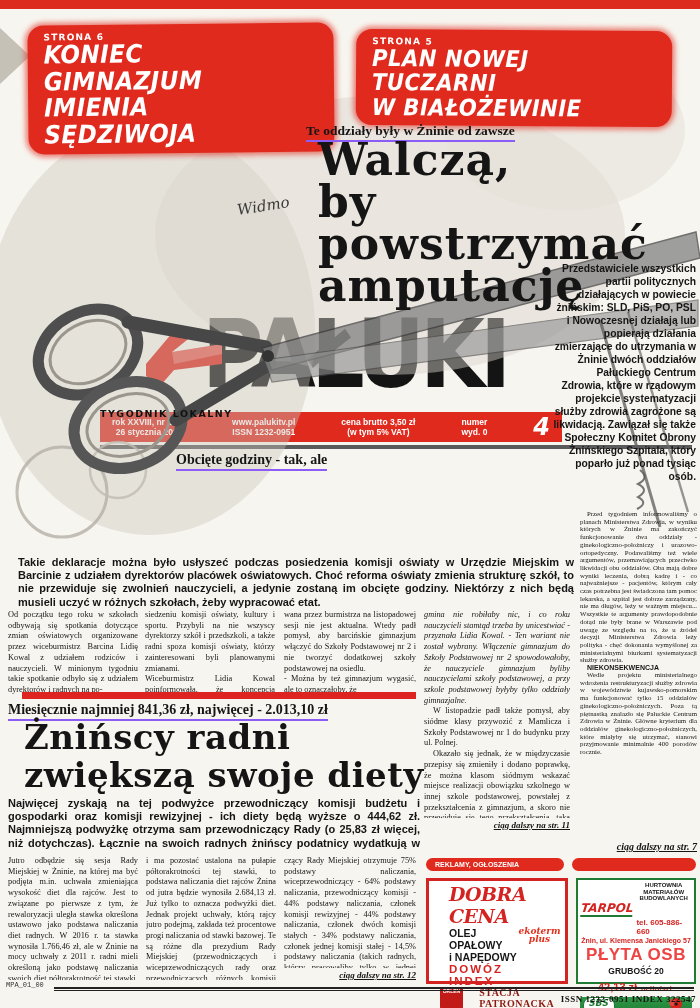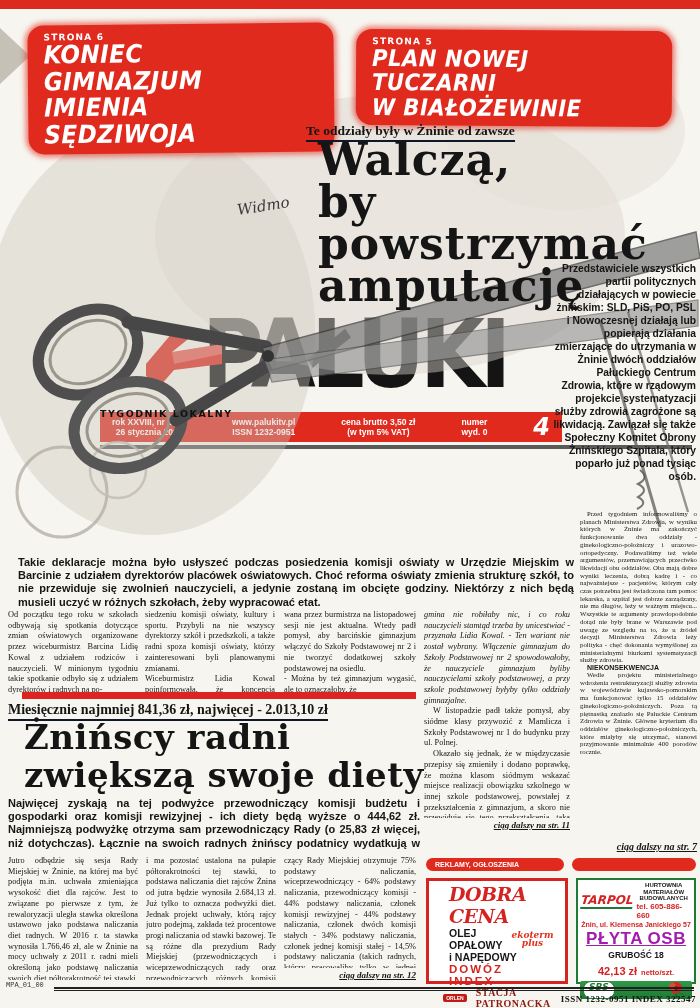--- a/index.html
+++ b/index.html
@@ -14,21 +14,21 @@
   .promo{background:#e02a1e;border-radius:16px;color:#fff;padding:7px 14px 6px 16px;
          box-shadow:0 0 5px 3px rgba(224,42,30,.55);}
   .promo-page{font:bold 9px "DejaVu Sans",sans-serif;letter-spacing:1.2px;}
   .promo-title{font:italic 800 25px "DejaVu Sans",sans-serif;line-height:1.06;
                transform:scaleX(.92);transform-origin:left top;letter-spacing:.5px;white-space:pre-line;}
   .promo-l{left:28px;top:24px;width:276px;transform:rotate(-.6deg);}
   .promo-r{left:356px;top:30px;width:286px;transform:rotate(.4deg);}
   .promo-r .promo-title{font-size:23px;}
 
   
-  .kicker{font:bold 13.5px "Liberation Serif",serif;border-bottom:2px solid #0f172a;padding-bottom:1px;display:inline-block;}
+  .kicker{font:bold 13.5px "Liberation Serif",serif;border-bottom:2px solid #8b5cf6;padding-bottom:1px;display:inline-block;}
 
   
   .hl1{left:318px;top:139px;width:378px;font:bold 44px "DejaVu Serif",serif;line-height:42px;letter-spacing:1px;}
   .hl2{left:18px;top:467px;width:660px;font:bold 38px "DejaVu Serif",serif;line-height:42px;letter-spacing:.5px;}
   .hl3{left:24px;top:718px;width:400px;font:bold 34px "DejaVu Serif",serif;line-height:38px;letter-spacing:.5px;}
 
   .lead{font:bold 11px "Liberation Sans",sans-serif;line-height:13.2px;text-align:justify;overflow:hidden;}
 
   .bodycol{font:8.3px "Liberation Serif",serif;line-height:10.7px;text-align:justify;overflow:hidden;}
   .bodycol p{margin:0 0 0 0;text-indent:9px;}
@@ -55,36 +55,36 @@
 
   .redrule{background:#dd2420;height:7px;}
 
   .reklamy-bar{top:858px;height:13px;background:#e02a1e;border-radius:7px;color:#fff;
                font:bold 7px "Liberation Sans",sans-serif;display:flex;align-items:center;padding-left:9px;box-sizing:border-box;}
 
   
   .ad1{left:426px;top:878px;width:142px;height:106px;background:#fff;border:3px solid #d42421;box-sizing:border-box;
        display:flex;flex-direction:column;align-items:center;justify-content:space-between;padding:2px 20px;}
   .ad1-title{font:italic 900 19px "DejaVu Serif",serif;color:#d42421;letter-spacing:-.5px;}
-  .ad1-row{display:flex;align-items:center;gap:9px;width:100%;}
+  .ad1-row{display:flex;gap:16px;width:100%;}
   .ad1-oil{font:bold 10.5px "Liberation Sans",sans-serif;}
   .ekoterm{font:italic bold 9px "DejaVu Serif",serif;color:#e0301c;line-height:8px;text-align:center;}
   .ad1-dowoz{font:bold 11.5px "Liberation Sans",sans-serif;color:#d42421;letter-spacing:2px;}
   .orlen-chip{background:#c21b17;color:#fff;font:bold 5px "Liberation Sans",sans-serif;padding:1px 3px;border-radius:2px;}
   .ad1-stacja{font:bold 10px "Liberation Serif",serif;color:#8d1a12;letter-spacing:.5px;}
   .ad1-mag{font:900 13.5px "Liberation Sans",sans-serif;color:#d42421;border-top:2px solid #d42421;border-bottom:2px solid #d42421;padding:0 2px;}
 
   .ad2{left:576px;top:878px;width:120px;height:106px;background:#fff;border:2.5px solid #1f7a34;box-sizing:border-box;
        display:flex;flex-direction:column;align-items:center;padding:2px 3px;gap:1px;}
   .ad2-head{display:flex;align-items:center;gap:3px;width:100%;}
   .tarpol{font:italic 900 12px "DejaVu Sans",sans-serif;color:#d42421;border-bottom:2px solid #1f7a34;transform:skewX(-6deg);}
   .ad2-hurt{font:bold 6px "Liberation Sans",sans-serif;text-align:center;line-height:6.5px;}
-  .ad2-tel{font:bold 8px "Liberation Sans",sans-serif;color:#d42421;}
+  .ad2-tel{font:bold 8px "Liberation Sans",sans-serif;color:#d42421;margin-top:16px;}
   .ad2-addr{font:bold 7px "Liberation Sans",sans-serif;color:#d42421;}
-  .ad2-prod{font:900 17px "Liberation Sans",sans-serif;color:#a21caf;letter-spacing:.5px;text-decoration:underline;}
+  .ad2-prod{font:900 17px "Liberation Sans",sans-serif;color:#ef4444;letter-spacing:.5px;}
   .ad2-grub{font:900 8.5px "Liberation Sans",sans-serif;}
   .ad2-price{font:bold 11px "Liberation Sans",sans-serif;color:#d42421;}
   .ad2-unit{font:bold 7.5px "Liberation Sans",sans-serif;color:#d42421;}
   .ad2-band{width:112px;height:20px;background:linear-gradient(#2e9a46,#1f7a34);border-radius:2px;
             display:flex;justify-content:space-between;padding:0 3px;box-sizing:border-box;margin-top:1px;}
   .sbs{background:#fff;border:1.5px solid #1f7a34;border-radius:8px;font:italic 900 9px "DejaVu Sans",sans-serif;
        color:#1f7a34;padding:0 5px;}
 
   
   .mpa{left:6px;top:981px;font:7px "Liberation Mono",monospace;color:#333;}
@@ -161,20 +161,23 @@
     <div class="ib">www.palukitv.pl
 ISSN 1232-0951</div>
     <div class="ib">cena brutto 3,50 zł
 (w tym 5% VAT)</div>
     <div class="ib">numer
 wyd. 0</div>
     <div class="ib4">4</div>
   </div>
   <div class="abs z0 ibrule"></div>
 
+  <div class="abs z2" style="left:176px;top:450px;">
+    <span class="kicker" style="font-size:14px;">Obcięte godziny - tak, ale</span>
+  </div>
   <div class="abs z2 lead" style="left:18px;top:556px;width:556px;height:53px;">Takie deklaracje można było usłyszeć podczas posiedzenia komisji oświaty w Urzędzie Miejskim w Barcinie z udziałem dyrektorów placówek oświatowych. Choć reforma oświaty zmienia strukturę szkół, to nie przewiduje się zwolnień nauczycieli, a jedynie zostaną im obcięte godziny. Niektórzy z nich będą musieli uczyć w różnych szkołach, żeby wypracować etat.</div>
 
   <div class="abs z2 bodycol prelike" style="left:8px;top:610px;width:130px;height:84px;">Od początku tego roku w szkołach odbywają się spotkania dotyczące zmian oświatowych organizowane przez wiceburmistrz Barcina Lidię Kowal z udziałem rodziców i nauczycieli. W minionym tygodniu takie spotkanie odbyło się z udziałem dyrektorów i radnych na po-</div>
   <div class="abs z2 bodycol prelike" style="left:145px;top:610px;width:130px;height:84px;">siedzeniu komisji oświaty, kultury i sportu. Przybyli na nie wszyscy dyrektorzy szkół i przedszkoli, a także radni spoza komisji oświaty, którzy zainteresowani byli planowanymi zmianami.
 Wiceburmistrz Lidia Kowal poinformowała, że koncepcja zaprezento-</div>
   <div class="abs z2 bodycol prelike" style="left:284px;top:610px;width:132px;height:84px;">wana przez burmistrza na listopadowej sesji nie jest aktualna. Wtedy padł pomysł, aby barcińskie gimnazjum włączyć do Szkoły Podstawowej nr 2 i nie tworzyć dodatkowej szkoły podstawowej na osiedlu.
 - Można by też gimnazjum wygasić, ale to oznaczałoby, że</div>
   <div class="abs z2 bodycol" style="left:424px;top:610px;width:146px;height:208px;">
     <p class="ital" style="text-indent:0;font-style:italic;">gmina nie robiłaby nic, i co roku nauczycieli stamtąd trzeba by unicestwiać - przyznała Lidia Kowal. - Ten wariant nie został wybrany. Włączenie gimnazjum do Szkoły Podstawowej nr 2 spowodowałoby, że nauczyciele gimnazjum byliby nauczycielami szkoły podstawowej, a przy szkole podstawowej byłyby tylko oddziały gimnazjalne.</p>
     <p>W listopadzie padł także pomysł, aby siódme klasy przywozić z Mamlicza i Szkoły Podstawowej nr 1 do budynku przy ul. Polnej.</p>
@@ -225,21 +228,21 @@
     <div class="ad2-head">
       <span class="tarpol">TARPOL</span>
       <span style="display:flex;flex-direction:column;align-items:center;flex:1;">
         <span class="ad2-hurt prelike">HURTOWNIA MATERIAŁÓW
 BUDOWLANYCH</span>
         <span class="ad2-tel">tel. 605-886-660</span>
       </span>
     </div>
     <div class="ad2-addr">Żnin, ul. Klemensa Janickiego 57</div>
     <div class="ad2-prod">PŁYTA OSB</div>
-    <div class="ad2-grub">GRUBOŚĆ 18</div>
+    <div class="ad2-grub">GRUBOŚĆ 20</div>
     <div>
       <span class="ad2-price">42,13 zł</span>
       <span class="ad2-unit">netto/szt.</span>
     </div>
     <div class="ad2-band">
       <span class="sbs">SBS</span>
       <svg width="26" height="18" viewBox="0 0 26 18">
         <path d="M13,17 L13,9" stroke="#145c26" stroke-width="1.6"></path>
         <circle cx="13" cy="7" r="6" fill="#d8241e"></circle>
         <circle cx="9.5" cy="5.5" r="3.4" fill="#e6453d"></circle>

